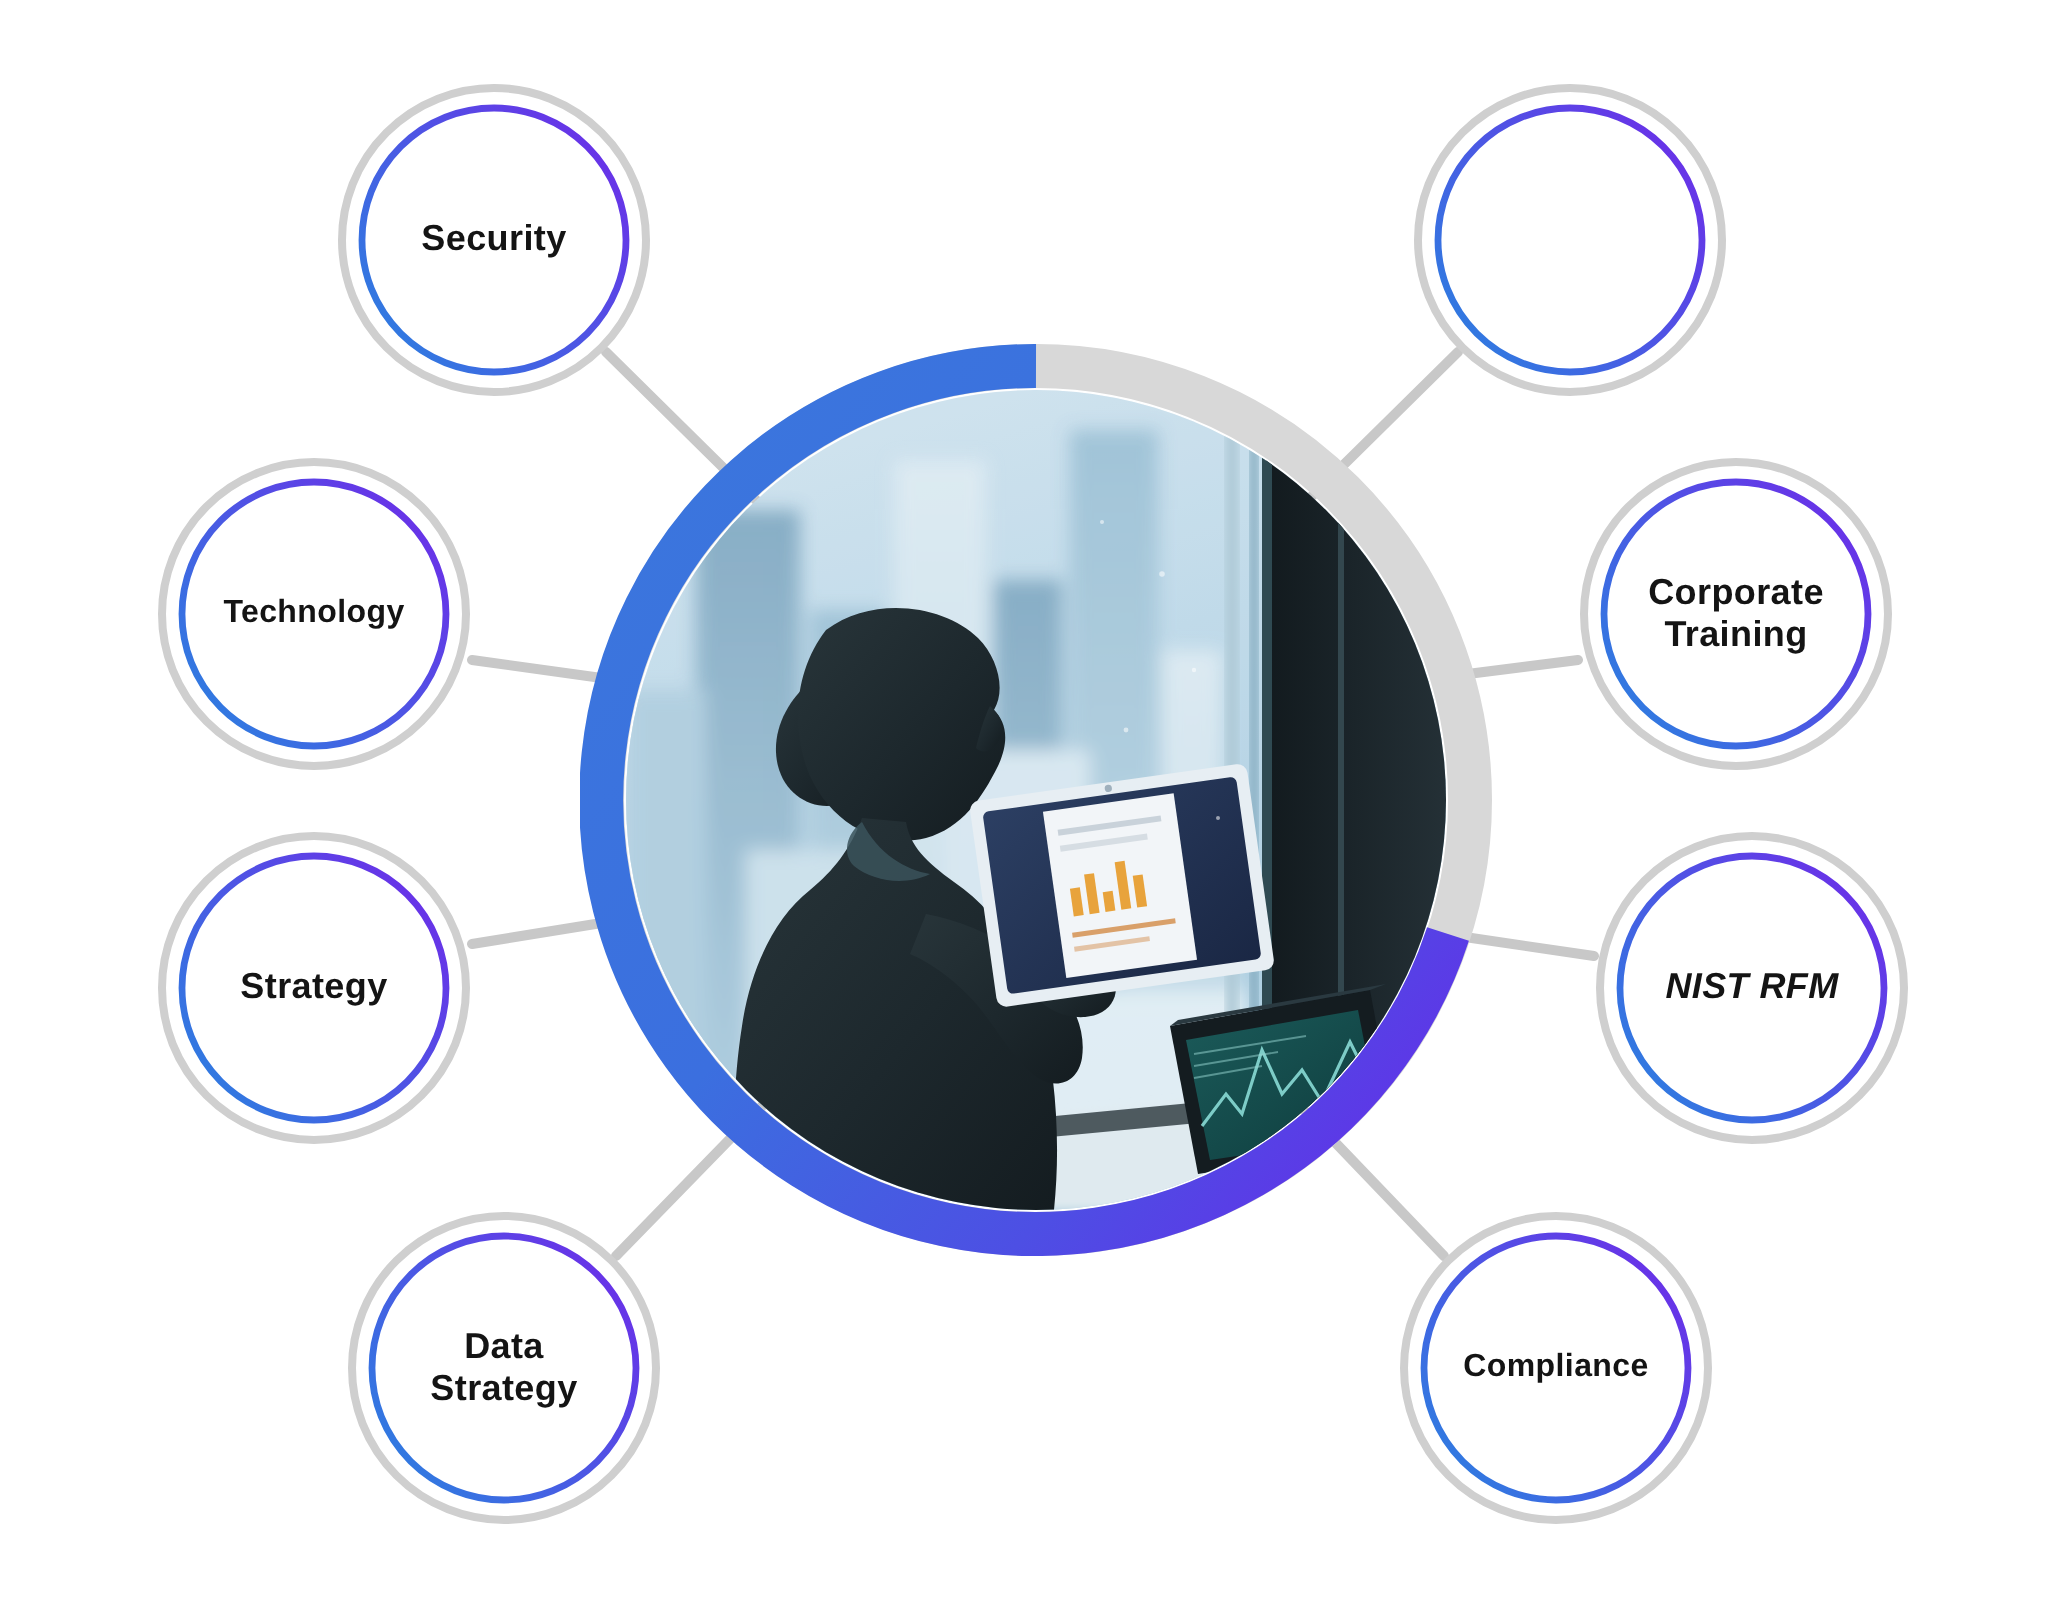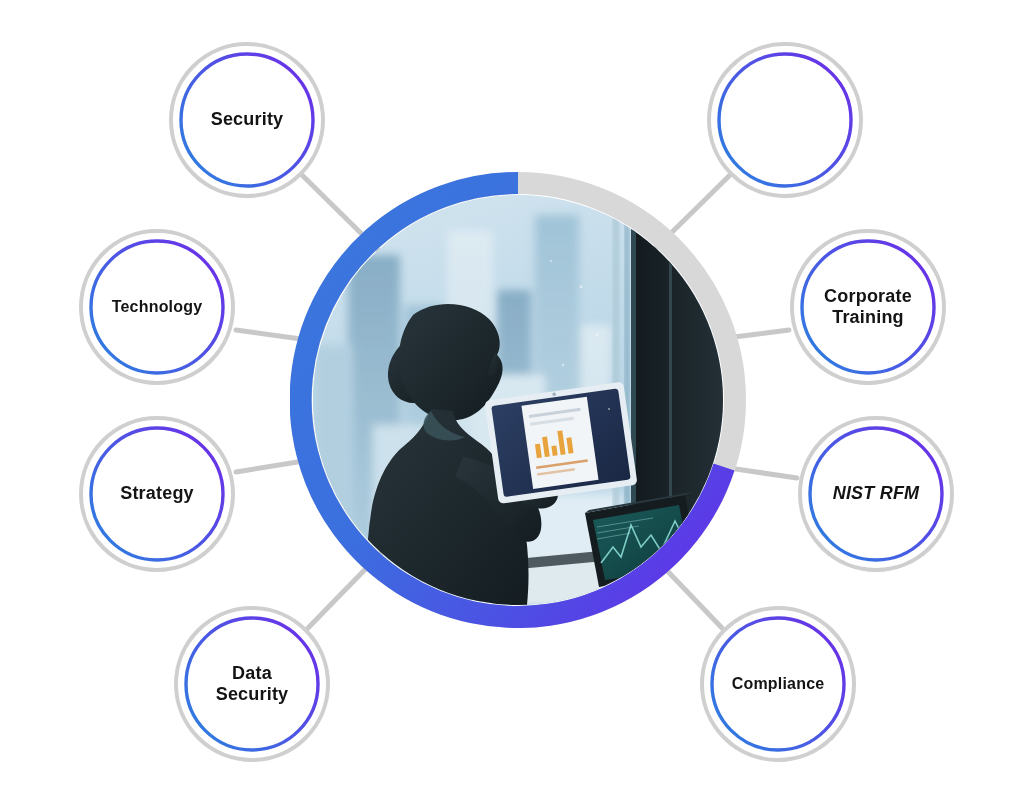--- a/index.html
+++ b/index.html
@@ -363,21 +363,21 @@
         <svg class="grad-ring" viewBox="0 0 156 156">
           <defs>
             <linearGradient id="ng6" x1="0.05" y1="0.85" x2="0.95" y2="0.12">
               <stop offset="0%" stop-color="#2f7ce0"></stop>
               <stop offset="100%" stop-color="#6b2fe8"></stop>
             </linearGradient>
           </defs>
           <circle cx="78" cy="78" r="66" fill="none" stroke="url(#ng6)" stroke-width="3.4"></circle>
         </svg>
         <div class="node-label">Data
-Security</div>
+Strategy</div>
       </div>
       <div class="node wide" style="left: 700px; top: 606px;">
         <div class="outer-ring"></div>
         <svg class="grad-ring" viewBox="0 0 156 156">
           <defs>
             <linearGradient id="ng7" x1="0.05" y1="0.85" x2="0.95" y2="0.12">
               <stop offset="0%" stop-color="#2f7ce0"></stop>
               <stop offset="100%" stop-color="#6b2fe8"></stop>
             </linearGradient>
           </defs>

